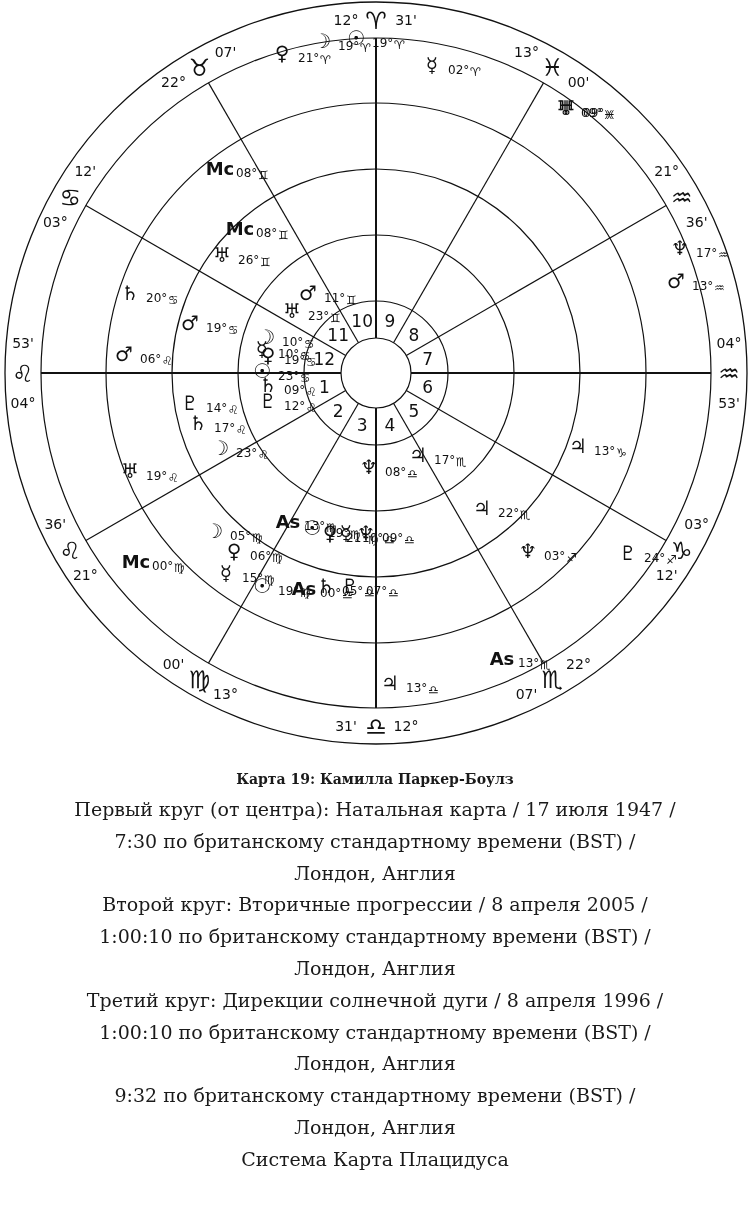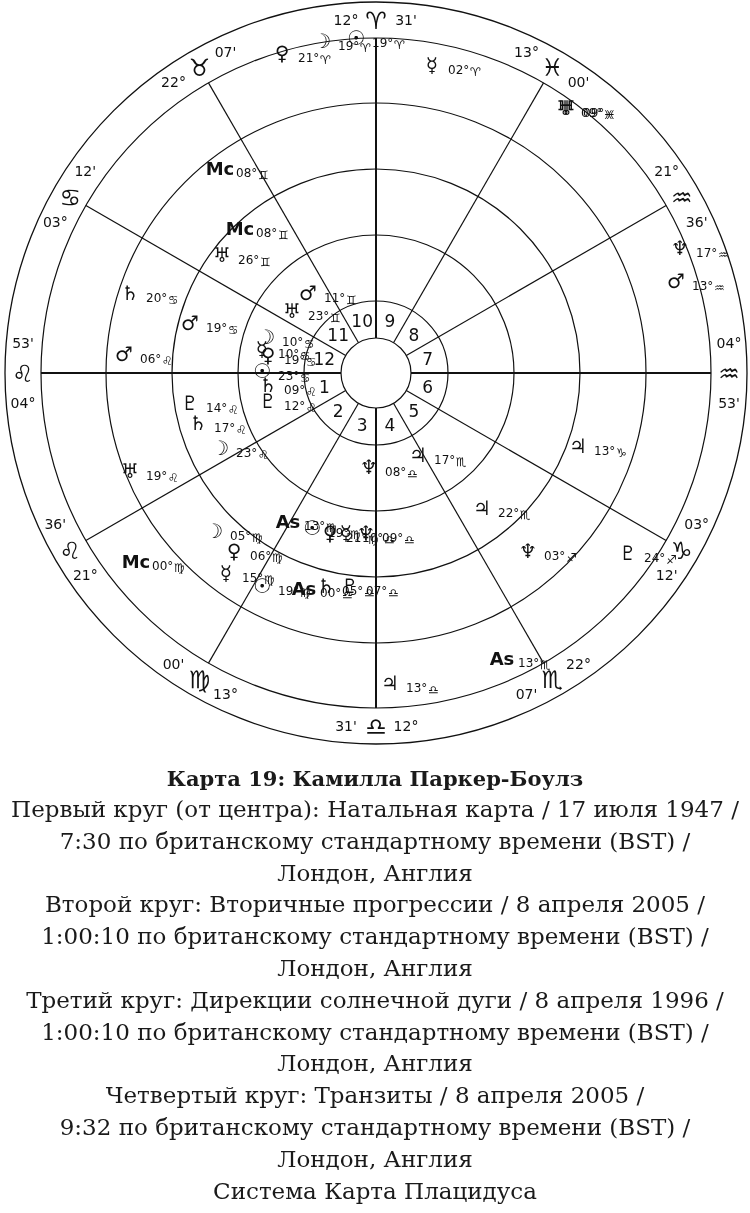--- a/index.html
+++ b/index.html
@@ -1,21 +1,21 @@
 <!DOCTYPE html>
 <html><head>
 <meta charset="utf-8">
 <style>
   html, body { margin:0; padding:0; background:#ffffff; }
   body { width:750px; height:1213px; position:relative; overflow:hidden; font-family:"DejaVu Sans", sans-serif; color:#111; }
   #wheel { position:absolute; left:0; top:0; width:750px; height:750px; }
   #wheel svg { width:750px; height:750px; display:block; }
   .caption { position:absolute; left:0; top:760px; width:750px; text-align:center; font-family:"DejaVu Serif", serif; color:#1a1a1a; }
-  .caption .title { font-weight:bold; font-size:21px; line-height:30px; margin-top:4px; }
-  .caption .line { font-size:23px; line-height:31.8px; }
+  .caption .title { font-weight:bold; font-size:14px; line-height:30px; margin-top:4px; }
+  .caption .line { font-size:19px; line-height:31.8px; }
   svg text { font-family:"DejaVu Sans", sans-serif; fill:#111; }
 </style>
 </head>
 <body>
 
 <div id="wheel">
   <svg id="wheel-svg" viewBox="0 0 750 750" xmlns="http://www.w3.org/2000/svg">
     <g id="rings">
         <circle cx="376" cy="373" r="371" fill="none" stroke="#111111" stroke-width="1.3"></circle>
         <circle cx="376" cy="373" r="335" fill="none" stroke="#111111" stroke-width="1.2"></circle>
@@ -367,17 +367,16 @@
   <div class="title">Карта 19: Камилла Паркер-Боулз</div>
   <div class="line">Первый круг (от центра): Натальная карта / 17 июля 1947 /</div>
   <div class="line">7:30 по британскому стандартному времени (BST) /</div>
   <div class="line">Лондон, Англия</div>
   <div class="line">Второй круг: Вторичные прогрессии / 8 апреля 2005 /</div>
   <div class="line">1:00:10 по британскому стандартному времени (BST) /</div>
   <div class="line">Лондон, Англия</div>
   <div class="line">Третий круг: Дирекции солнечной дуги / 8 апреля 1996 /</div>
   <div class="line">1:00:10 по британскому стандартному времени (BST) /</div>
   <div class="line">Лондон, Англия</div>
-  <div class="line">Четвертый круг: Транзиты / 8 апреля 2005 /</div>
   <div class="line">9:32 по британскому стандартному времени (BST) /</div>
   <div class="line">Лондон, Англия</div>
   <div class="line">Система Карта Плацидуса</div>
 </div>
 
 </body></html>

